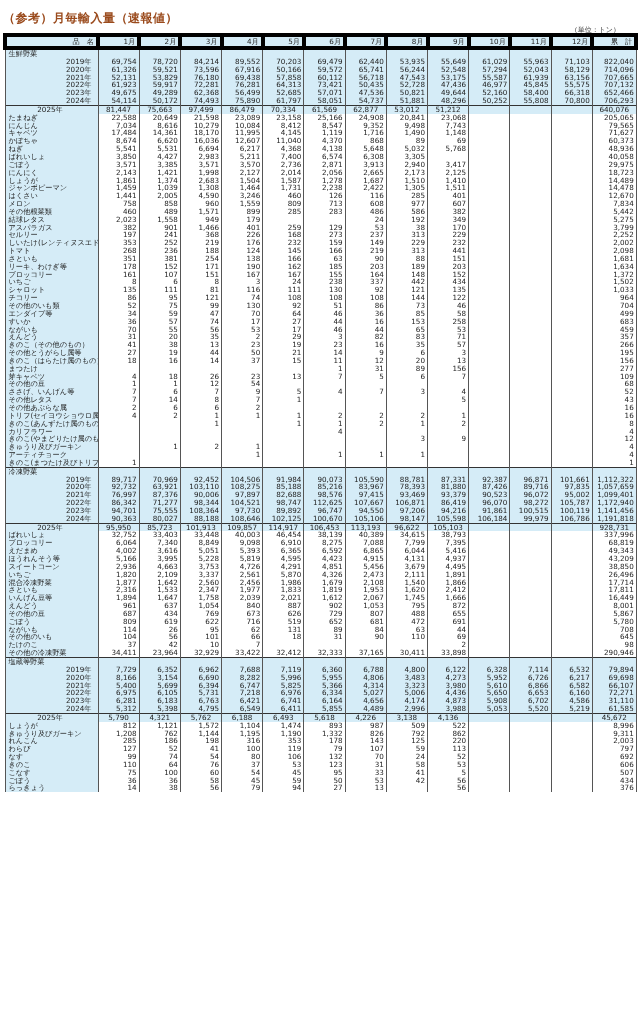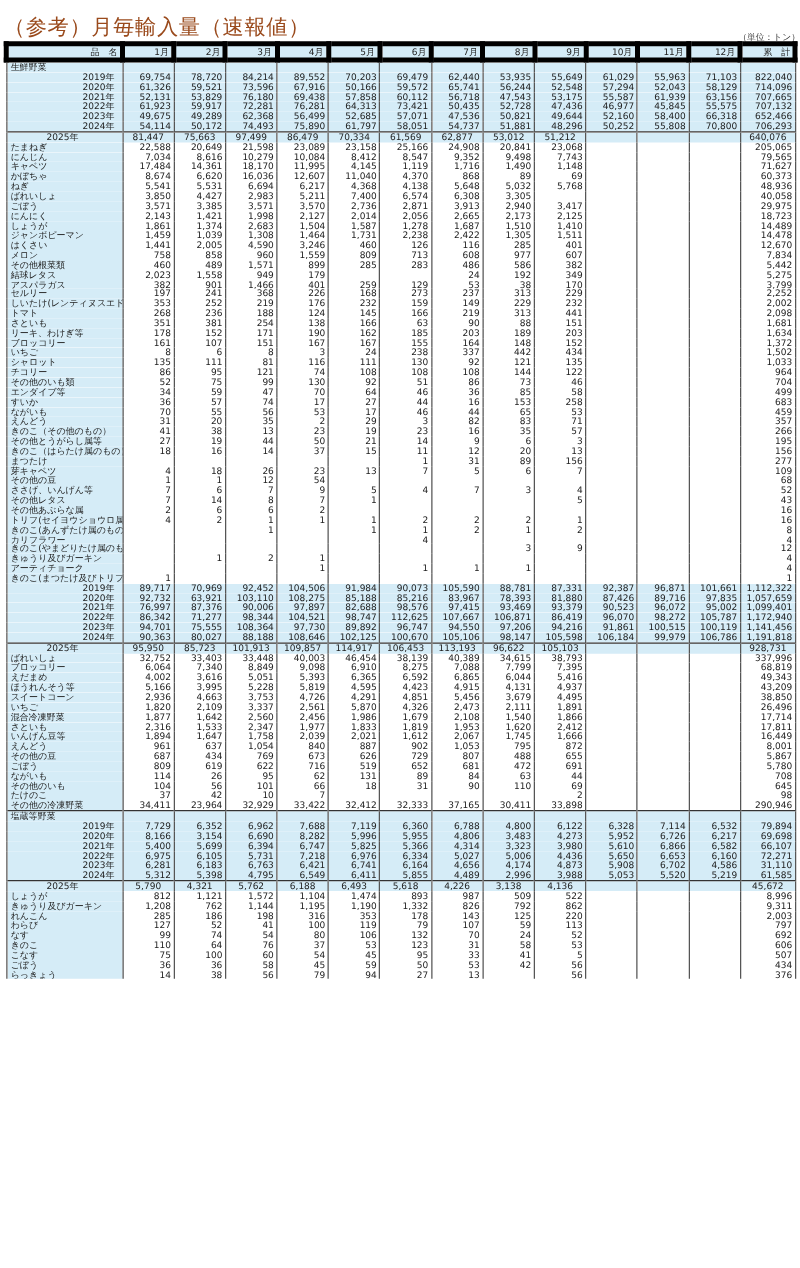--- a/index.html
+++ b/index.html
@@ -1,18 +1,18 @@
 <!DOCTYPE html>
 <html><head>
 <meta charset="utf-8">
 <style>
   html,body{margin:0;padding:0;background:#fff;}
   body{width:640px;height:1014px;overflow:hidden;font-family:"DejaVu Sans",sans-serif;color:#222;}
-  .title{position:absolute;left:3px;top:10px;font-size:17px;font-weight:normal;color:#9a4a1c;letter-spacing:0.5px;}
-  .unit{position:absolute;right:0;top:25px;font-size:7px;color:#333;}
+  .title{position:absolute;left:3px;top:10px;font-size:12px;font-weight:bold;color:#9a4a1c;letter-spacing:0.5px;}
+  .unit{position:absolute;right:20px;top:25px;font-size:7px;color:#333;}
   table{position:absolute;left:3px;top:33px;width:634px;border-collapse:collapse;table-layout:fixed;font-size:7.2px;line-height:7.85px;}
   col.c0{width:93px;}
   col.cm{width:41.2px;}
   col.ct{width:44px;}
   td,th{padding:0 2px;white-space:nowrap;overflow:hidden;border-left:1px solid #555;border-right:1px solid #555;text-align:right;}
   th{background:#d5ecf7;font-weight:normal;text-align:right;border:4px solid #000000;height:9px;line-height:9px;}
   td.name{text-align:left;background:#d5ecf7;padding-left:3px;}
   td.yr{text-align:right;padding-right:6px;}
   tr.hl td{background:#d5ecf7;}
   tr.cur td{border-top:1.5px solid #333;text-align:center;}
@@ -902,20 +902,36 @@
         <td></td>
         <td></td>
         <td></td>
         <td></td>
         <td></td>
         <td></td>
         <td></td>
         <td></td>
         <td>1</td>
       </tr>
+      <tr class="hl sec">
+        <td class="name">冷凍野菜</td>
+        <td></td>
+        <td></td>
+        <td></td>
+        <td></td>
+        <td></td>
+        <td></td>
+        <td></td>
+        <td></td>
+        <td></td>
+        <td></td>
+        <td></td>
+        <td></td>
+        <td></td>
+      </tr>
       <tr class="hl">
         <td class="name yr">2019年</td>
         <td>89,717</td>
         <td>70,969</td>
         <td>92,452</td>
         <td>104,506</td>
         <td>91,984</td>
         <td>90,073</td>
         <td>105,590</td>
         <td>88,781</td>

